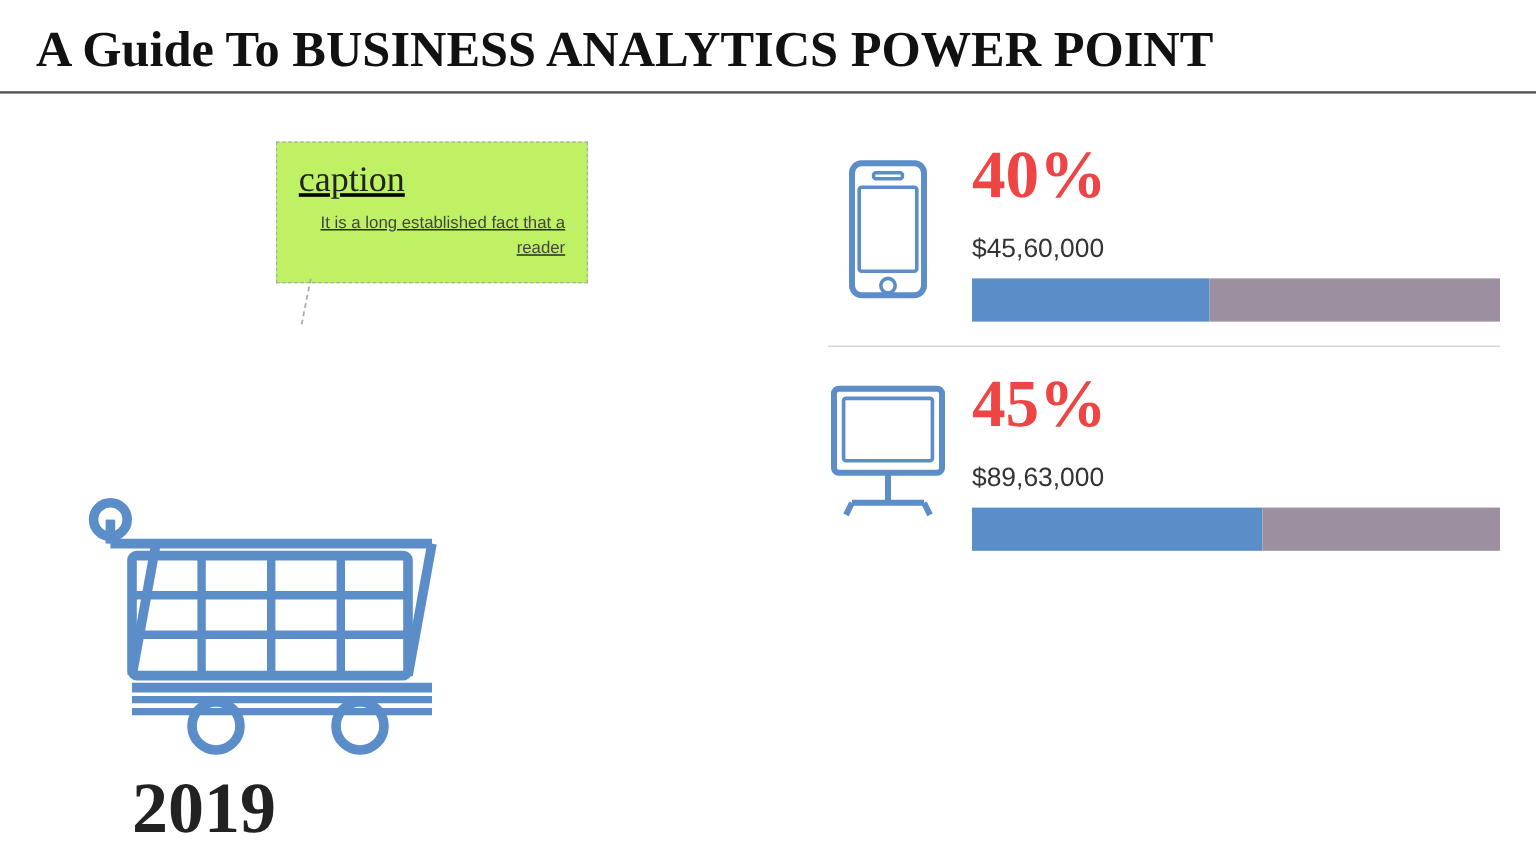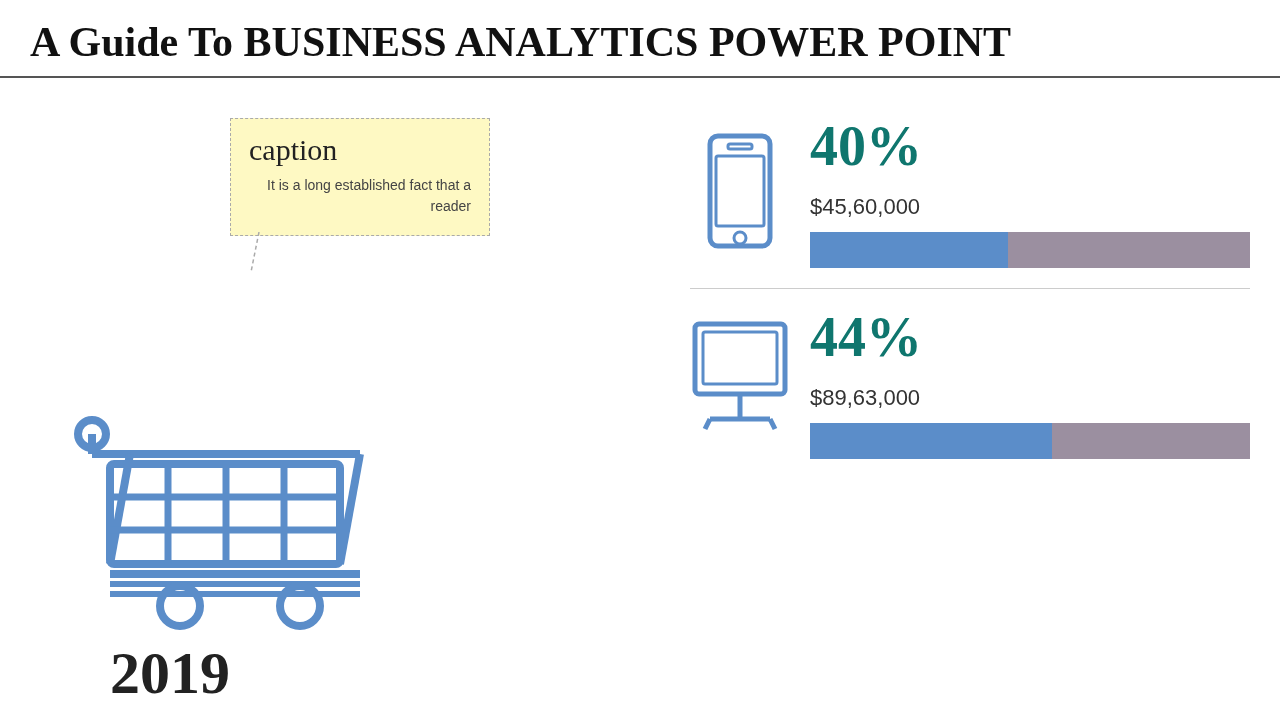--- a/index.html
+++ b/index.html
@@ -46,22 +46,23 @@
     }
 
     
     .caption-bubble {
       position: absolute;
       top: 20px;
       left: 200px;
       width: 260px;
       border: 1.5px dashed #aaa;
       padding: 14px 18px 18px 18px;
-      background: #fef9c3;
+      background: #bef264;
       z-index: 10;
+      text-decoration: underline;
     }
     .caption-title {
       font-size: 30px;
       font-weight: normal;
       color: #222;
       margin-bottom: 8px;
     }
     .caption-body {
       font-size: 14px;
       color: #444;
@@ -122,21 +123,21 @@
     }
 
     .metric-info {
       flex: 1;
       padding-left: 20px;
     }
 
     .metric-percent {
       font-size: 56px;
       font-weight: bold;
-      color: #0f766e;
+      color: #ef4444;
       line-height: 1;
       font-family: Georgia, serif;
     }
 
     .metric-value {
       font-size: 22px;
       color: #333;
       margin-top: 20px;
       font-family: Arial, sans-serif;
     }
@@ -252,21 +253,21 @@
 
             <line x1="50" y1="75" x2="50" y2="100" stroke="#5b8dc9" stroke-width="5"></line>
 
             <line x1="20" y1="100" x2="80" y2="100" stroke="#5b8dc9" stroke-width="5"></line>
 
             <line x1="20" y1="100" x2="15" y2="110" stroke="#5b8dc9" stroke-width="5"></line>
             <line x1="80" y1="100" x2="85" y2="110" stroke="#5b8dc9" stroke-width="5"></line>
           </svg>
         </div>
         <div class="metric-info">
-          <div class="metric-percent">44%</div>
+          <div class="metric-percent">45%</div>
           <div class="metric-value">$89,63,000</div>
           <div class="bar-container">
             <div class="bar-filled" style="width:55%"></div>
             <div class="bar-remaining"></div>
           </div>
         </div>
       </div>
 
     </div>
 

